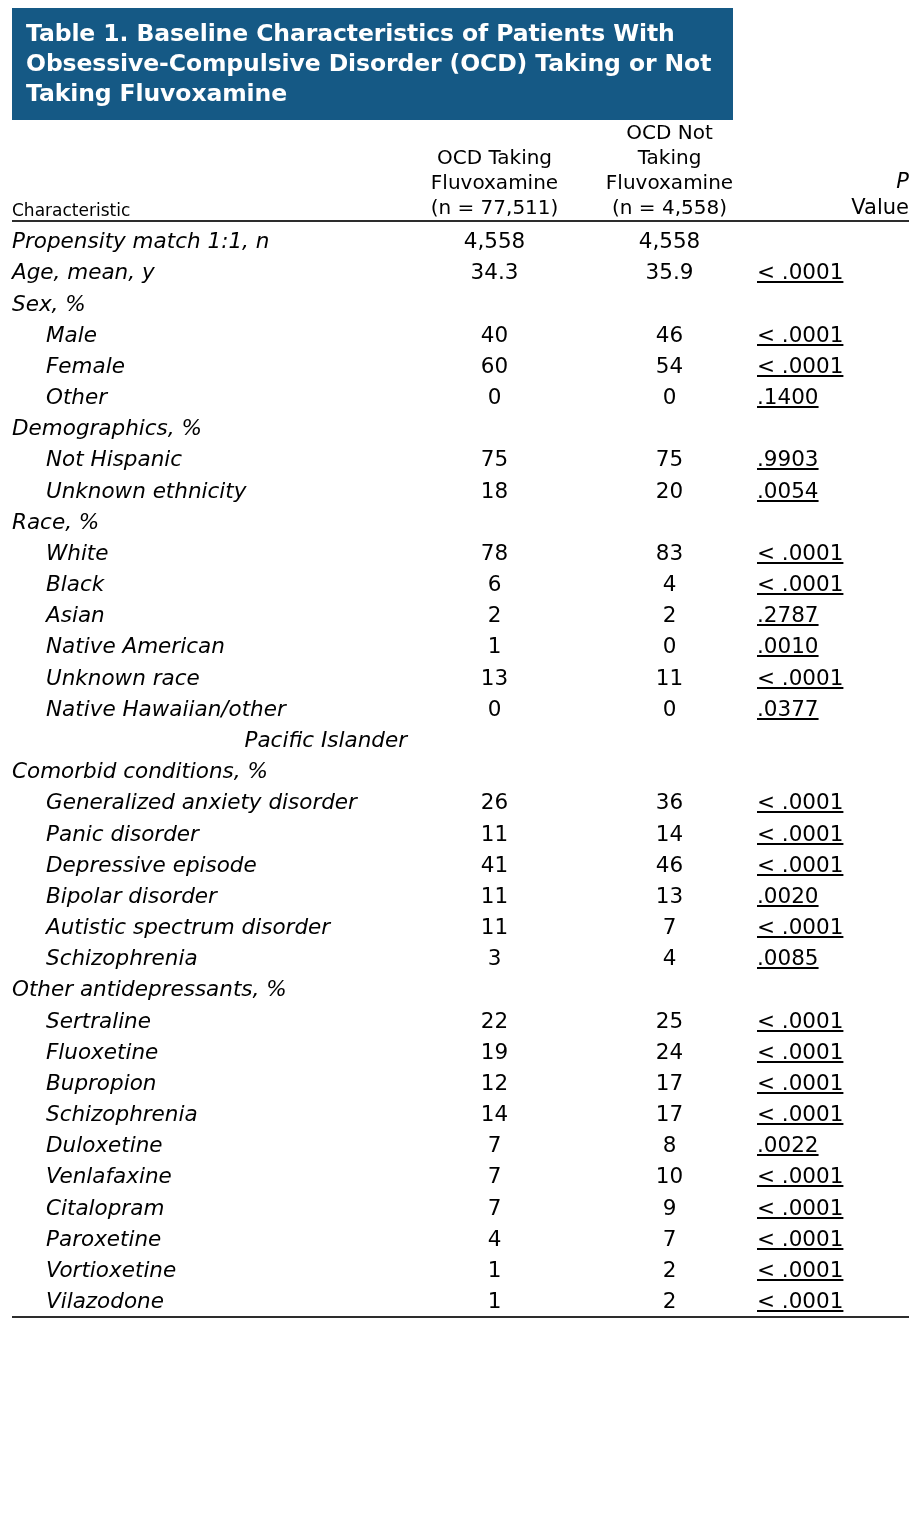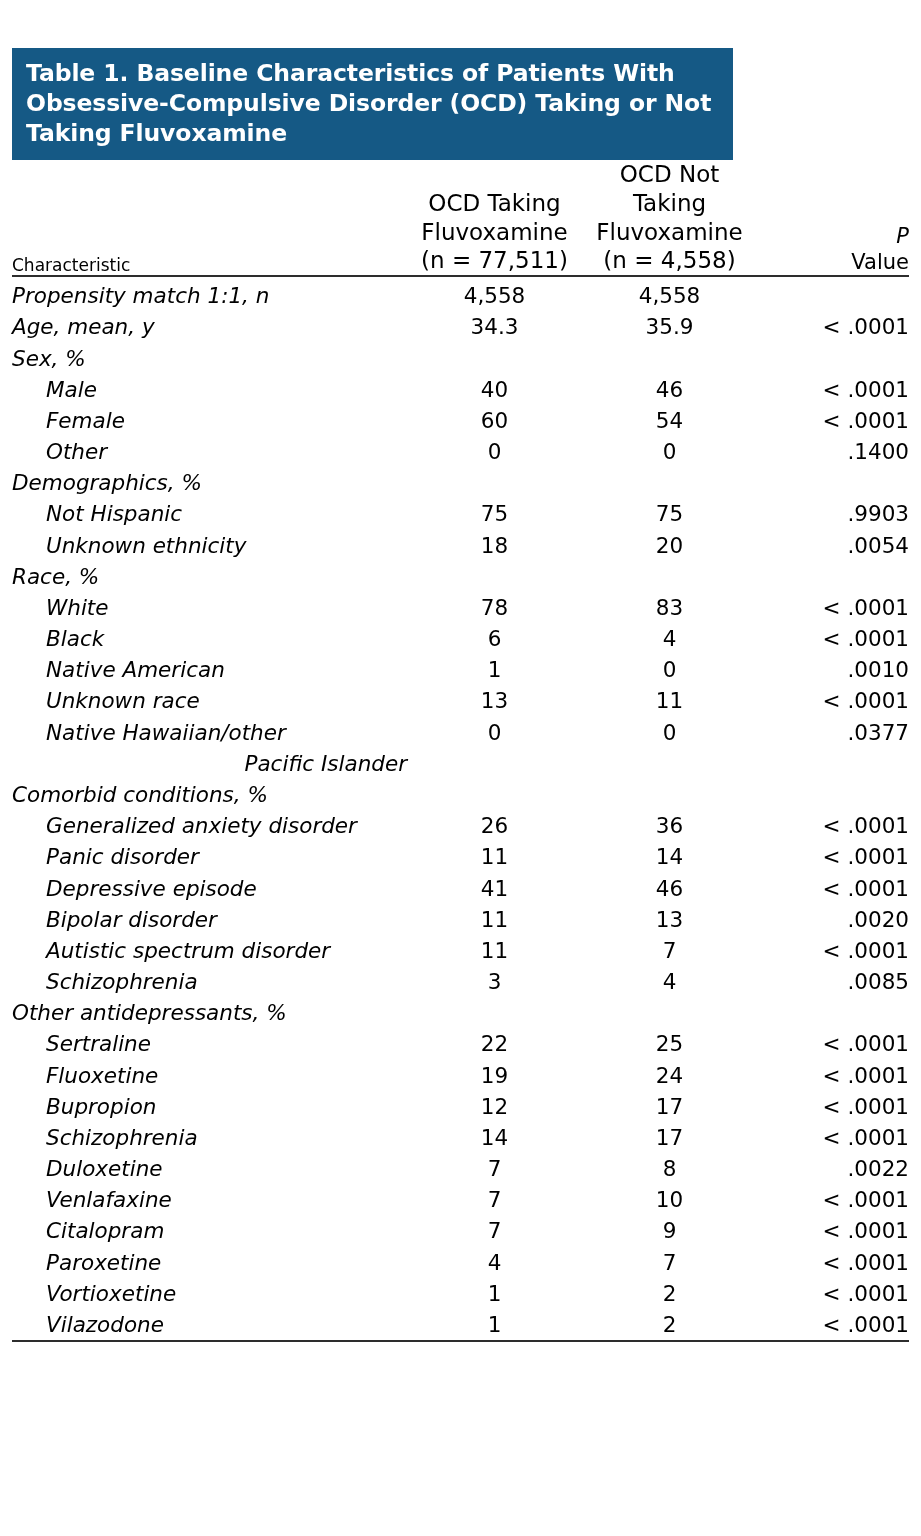--- a/index.html
+++ b/index.html
@@ -10,21 +10,20 @@
   body {
     font-family: "DejaVu Sans", "Liberation Sans", sans-serif;
     width: 921px;
     height: 1536px;
     overflow: hidden;
   }
   .table-wrap {
     width: 745px;
     box-sizing: border-box;
     padding: 8px 12px 0 12px;
-    margin-top: 40px;
   }
   .title-bar {
     background: #155985;
     color: #ffffff;
     font-weight: bold;
     font-size: 23.5px;
     line-height: 1.28;
     padding: 10px 12px 12px 14px;
     box-sizing: border-box;
     letter-spacing: -0.1px;
@@ -45,21 +44,21 @@
   col.c-a    { width: 175px; }
   col.c-b    { width: 175px; }
   col.c-p    { width: 152px; }
 
   thead td, thead th {
     padding-bottom: 2px;
   }
   .hd-cell {
     text-align: center;
     line-height: 1.25;
-    font-size: 23px;
+    font-size: 20px;
     padding: 0 4px 3px 4px;
   }
   .hd-char {
     text-align: left;
     vertical-align: bottom;
     font-size: 17px;
     padding: 0 0 3px 4px;
   }
   .hd-p {
     text-align: right;
@@ -83,23 +82,23 @@
     font-style: italic;
   }
   td.lbl.indent1 { padding-left: 34px; }
   td.lbl.indent2 { padding-left: 62px; text-align: right; }
   td.num {
     text-align: center;
     padding: 1px 4px;
     line-height: 1.45;
   }
   td.pv {
-    text-align: right;
     padding: 1px 6px 1px 4px;
     line-height: 1.45;
+    text-decoration: underline;
   }
   tbody tr.last-row > * {
     border-bottom: 2.5px solid #2d2d2d;
   }
 </style>
 </head>
 <body>
 
 <div class="table-wrap">
 
@@ -201,20 +200,26 @@
           <td class="num">83</td>
           <td class="pv">&lt; .0001</td>
         </tr>
         <tr>
           <td class="lbl indent1">Black</td>
           <td class="num">6</td>
           <td class="num">4</td>
           <td class="pv">&lt; .0001</td>
         </tr>
         <tr>
+          <td class="lbl indent1">Asian</td>
+          <td class="num">2</td>
+          <td class="num">2</td>
+          <td class="pv">.2787</td>
+        </tr>
+        <tr>
           <td class="lbl indent1">Native American</td>
           <td class="num">1</td>
           <td class="num">0</td>
           <td class="pv">.0010</td>
         </tr>
         <tr>
           <td class="lbl indent1">Unknown race</td>
           <td class="num">13</td>
           <td class="num">11</td>
           <td class="pv">&lt; .0001</td>

